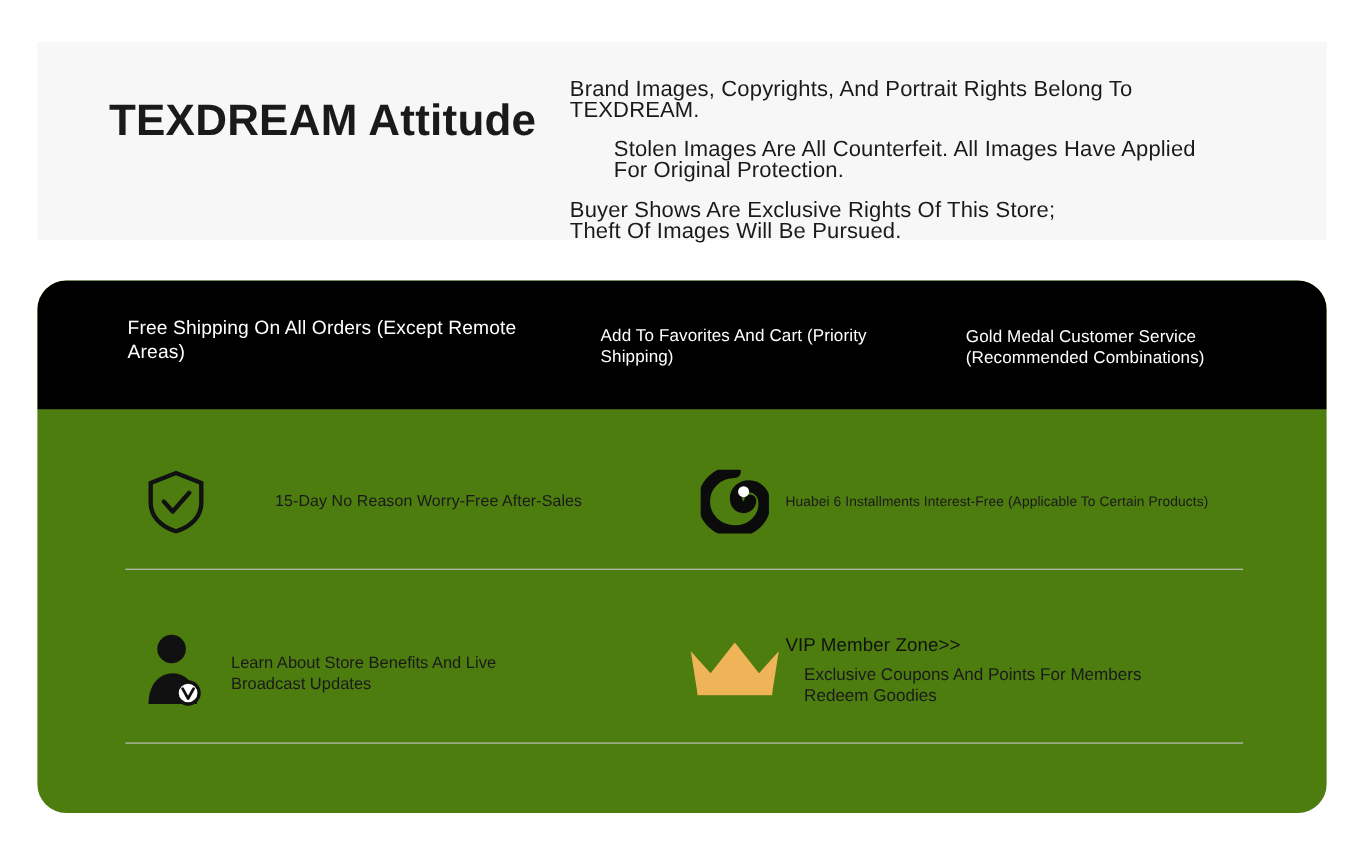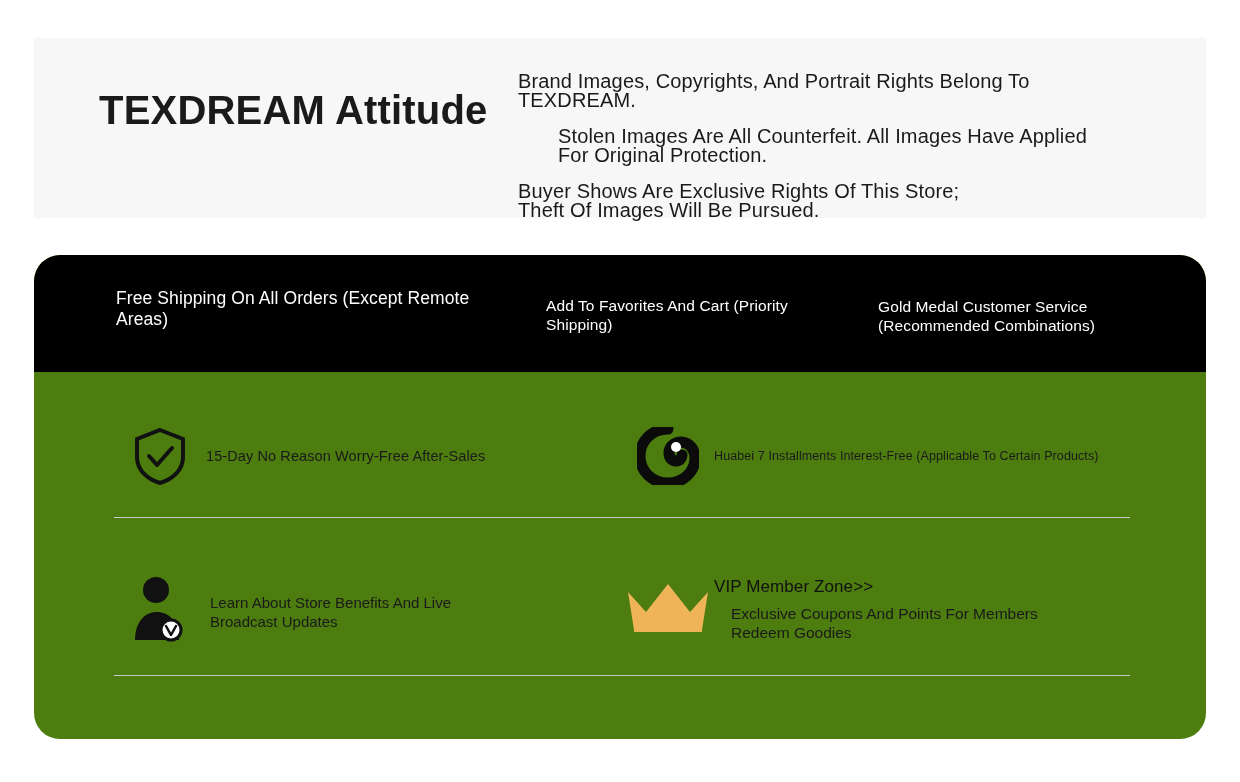--- a/index.html
+++ b/index.html
@@ -181,38 +181,38 @@
   <div class="service-card">
 
     <div class="service-header">
       <div class="hdr-item hdr-1">Free Shipping On All Orders (Except Remote Areas)</div>
       <div class="hdr-item hdr-2">Add To Favorites And Cart (Priority Shipping)</div>
       <div class="hdr-item hdr-3">Gold Medal Customer Service (Recommended Combinations)</div>
     </div>
 
     <div class="feature-row row-1">
 
-      <div class="cell cell-a" style="height:122px;">
+      <div class="cell cell-a" style="height:122px;gap:44px;">
         <div class="icon-box">
           <svg width="54" height="58" viewBox="0 0 54 58">
             <path d="M27 3 L50 12 V30 C50 43 40 52 27 56 C14 52 4 43 4 30 V12 Z" fill="none" stroke="#111111" stroke-width="4"></path>
             <path d="M16 29 L24 38 L39 21" fill="none" stroke="#111111" stroke-width="4" stroke-linecap="round" stroke-linejoin="round"></path>
           </svg>
         </div>
         <div class="feat-text">15-Day No Reason Worry-Free After-Sales</div>
       </div>
 
       <div class="cell cell-b" style="height:122px;">
         <div class="icon-box">
           <svg width="62" height="58" viewBox="0 0 62 58">
             <path d="M31 2 C15 2 3 14 3 29 C3 44 15 56 31 56 C46 56 58 45 58 31 C58 22 52 15 44 15 C37 15 32 20 32 26 C32 31 35 34 39 34 C43 34 45 31 45 28" fill="none" stroke="#0b0b0b" stroke-width="11" stroke-linecap="round"></path>
             <circle cx="39" cy="20" r="5" fill="#ffffff"></circle>
           </svg>
         </div>
-        <div class="feat-text small">Huabei 7 Installments Interest-Free (Applicable To Certain Products)</div>
+        <div class="feat-text small">Huabei 6 Installments Interest-Free (Applicable To Certain Products)</div>
       </div>
 
     </div>
 
     <div class="feature-row row-2">
 
       <div class="cell cell-a" style="height:132px;">
         <div class="icon-box">
           <svg width="62" height="70" viewBox="0 0 62 70">
             <circle cx="27" cy="16" r="13" fill="#111111"></circle>

